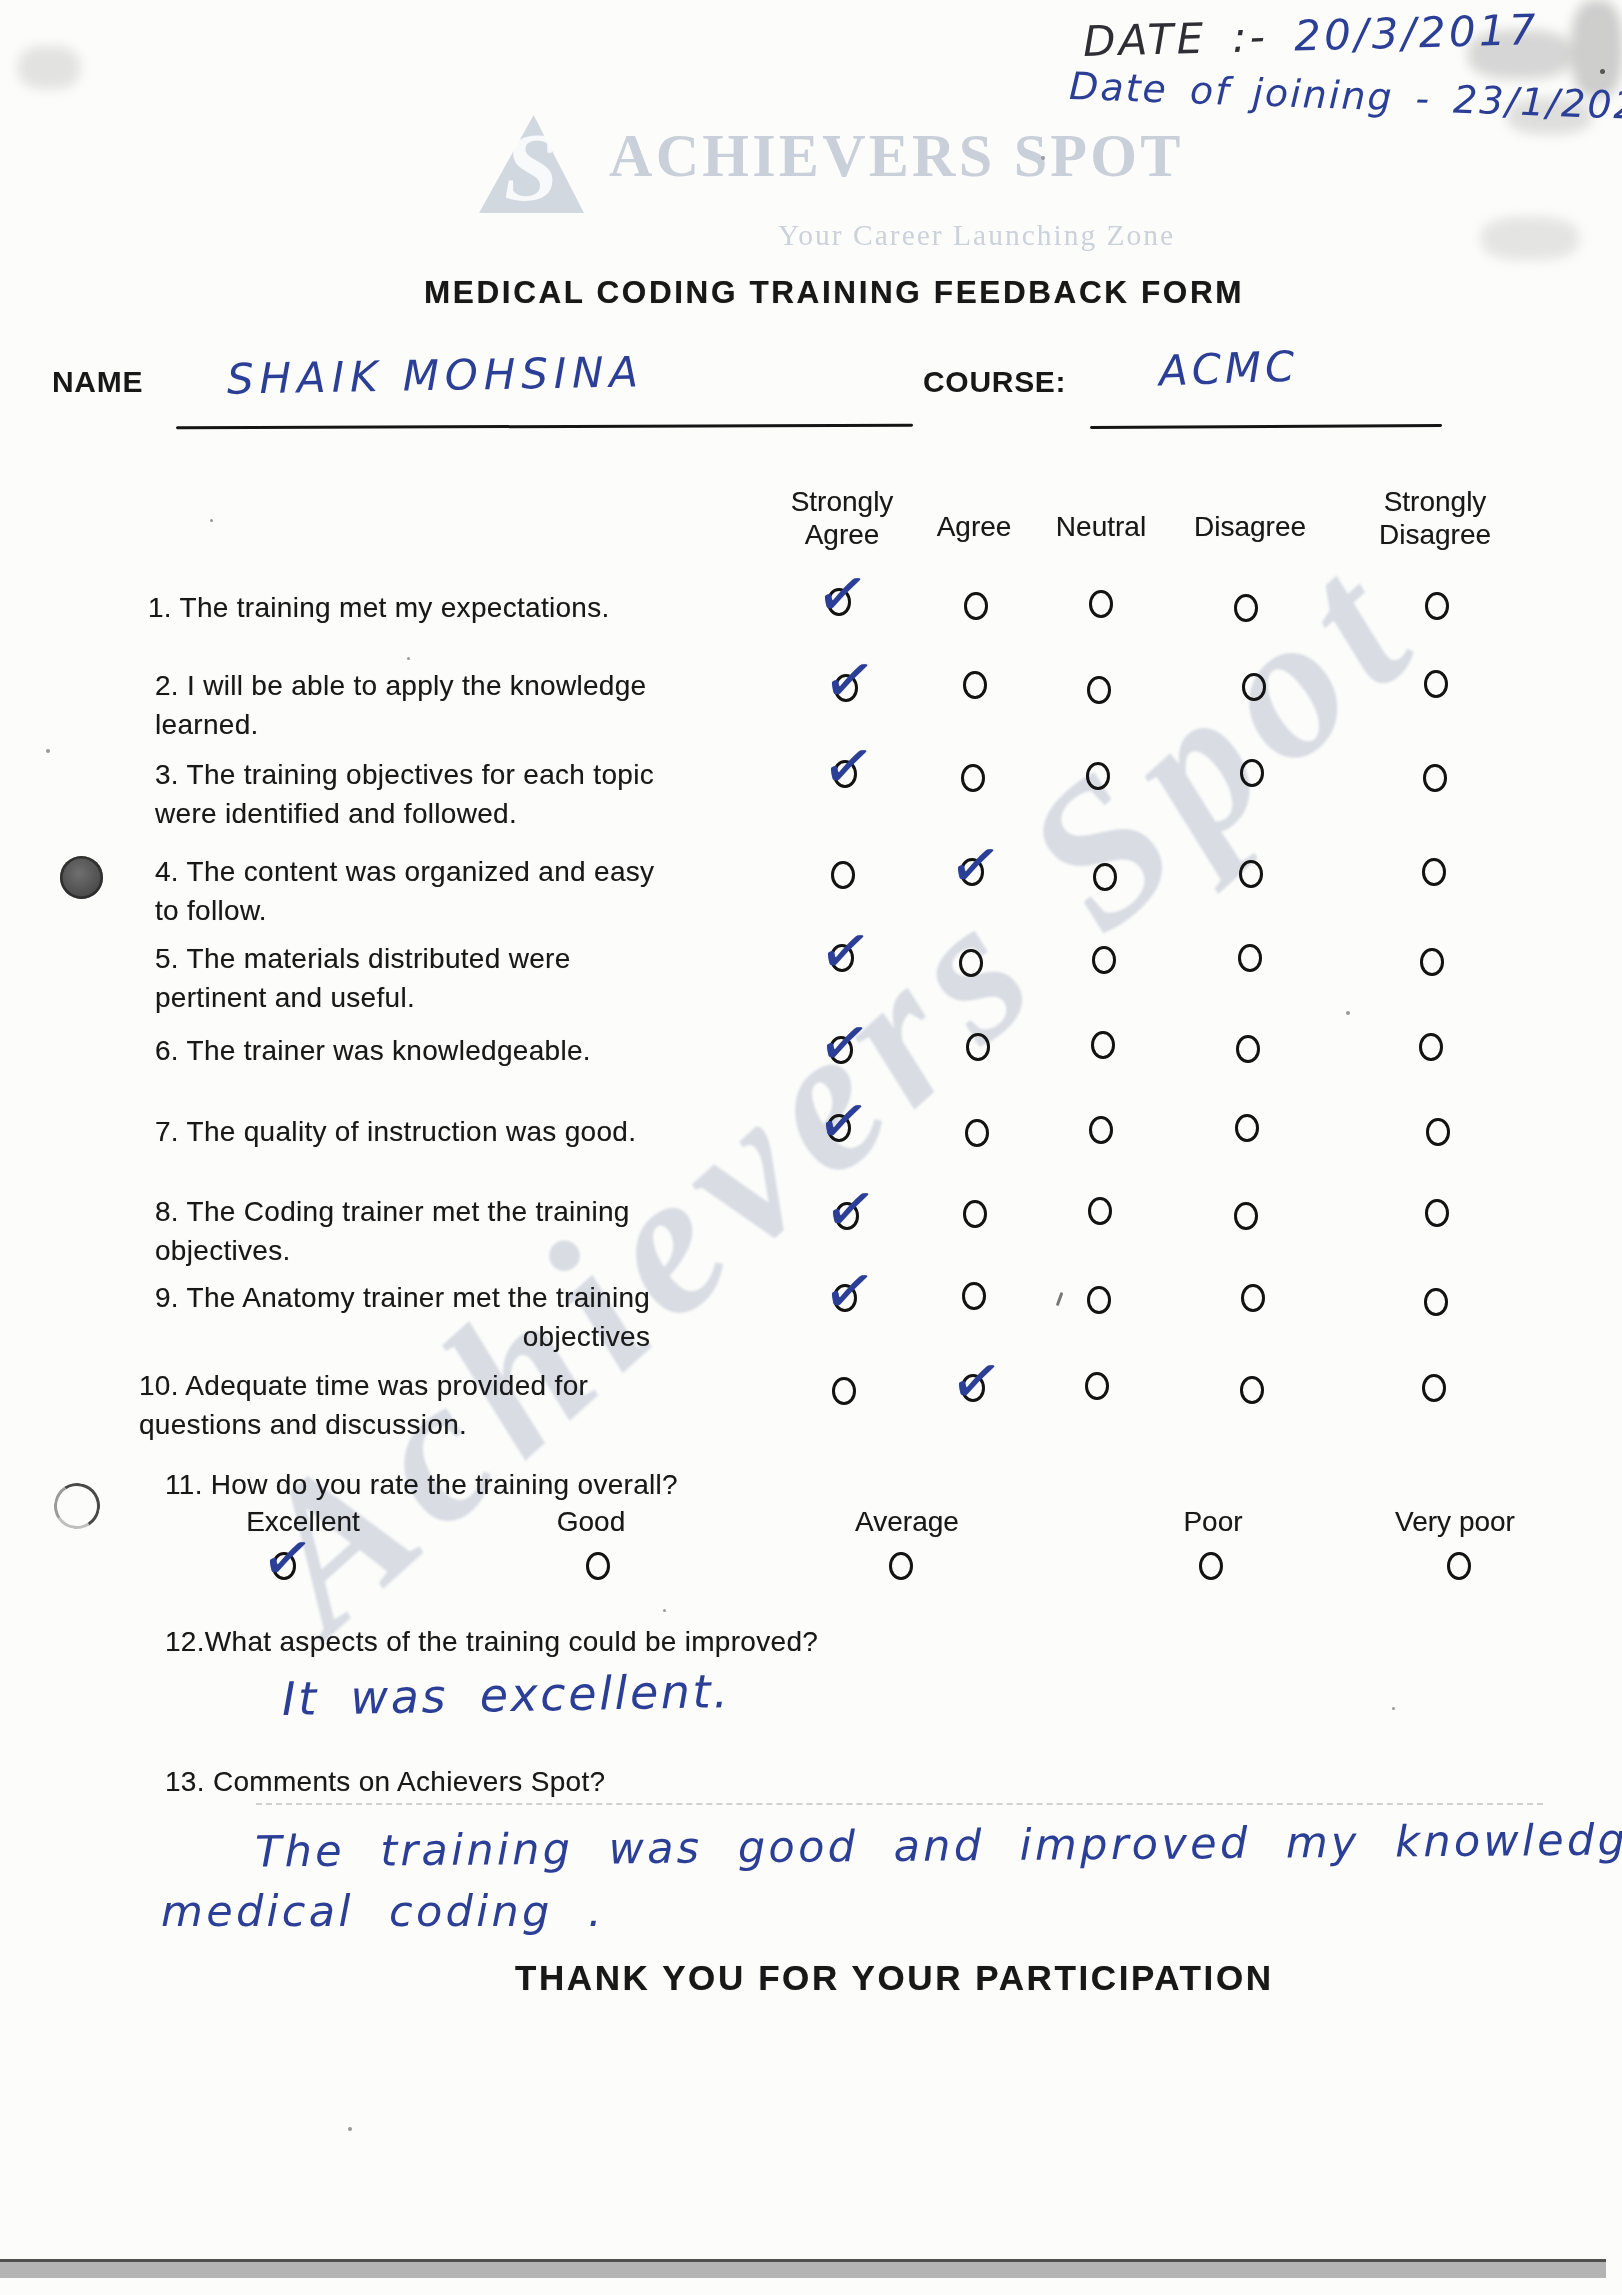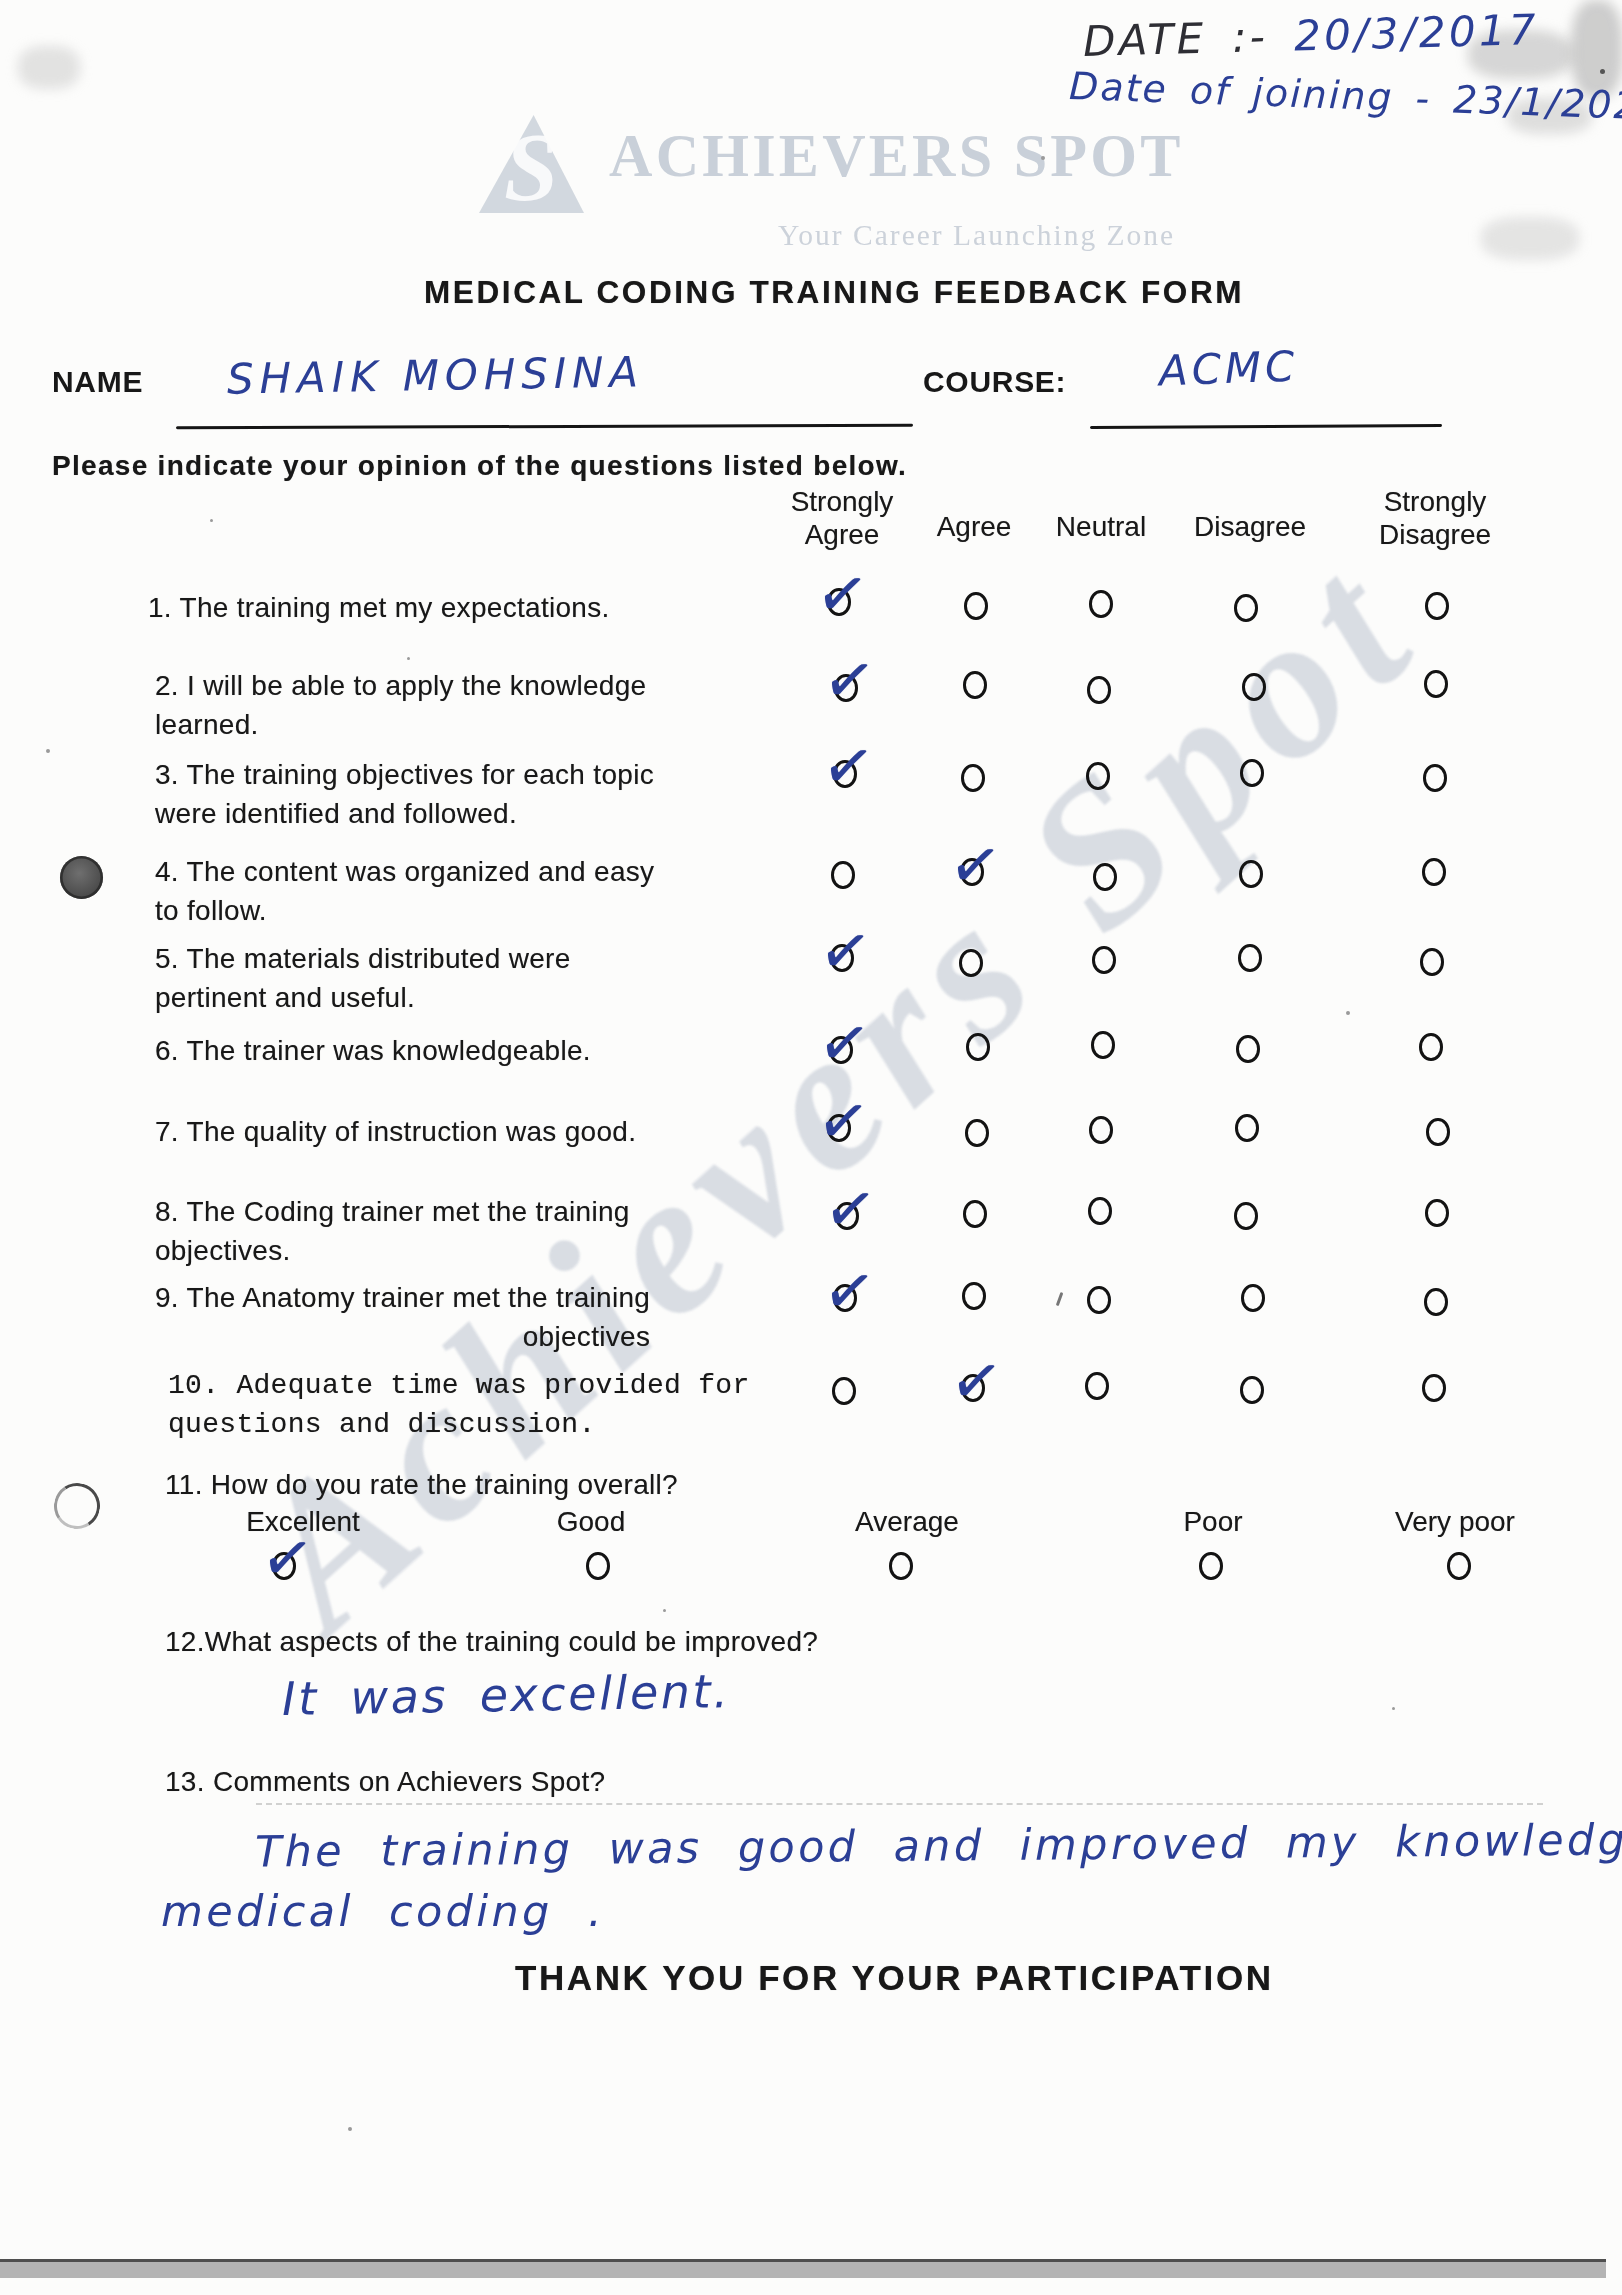--- a/index.html
+++ b/index.html
@@ -122,21 +122,20 @@
 
   <div class="title">MEDICAL CODING TRAINING FEEDBACK FORM</div>
 
   <div class="field-label" style="left:52px;top:365px;">NAME</div>
   <div class="rule" style="left:176px;top:425px;width:737px;transform:rotate(-0.2deg);"></div>
   <div class="name-value hand">SHAIK MOHSINA</div>
   <div class="field-label" style="left:923px;top:365px;">COURSE:</div>
   <div class="rule" style="left:1090px;top:425px;width:352px;transform:rotate(-0.3deg);"></div>
   <div class="course-value hand">ACMC</div>
 
-  <div class="instruction">Please indicate your opinion of the questions listed below.</div>
 
   <div id="grid">
       <div class="col-head" style="left: 842px; top: 485px;">
         <div>Strongly</div>
         <div>Agree</div>
       </div>
       <div class="col-head" style="left: 974px; top: 510px;">
         <div>Agree</div>
       </div>
       <div class="col-head" style="left: 1101px; top: 510px;">
@@ -229,21 +228,21 @@
       <div class="q-text" style="left: 155px; top: 1278px; text-align: right;">
         <div>9. The Anatomy trainer met the training</div>
         <div>objectives</div>
       </div>
       <div class="circle" style="left: 833px; top: 1284px;"></div>
       <div class="check" style="left: 823px; top: 1255px;">✓</div>
       <div class="circle" style="left: 962px; top: 1282px;"></div>
       <div class="circle" style="left: 1087px; top: 1286px;"></div>
       <div class="circle" style="left: 1241px; top: 1284px;"></div>
       <div class="circle" style="left: 1424px; top: 1288px;"></div>
-      <div class="q-text" style="left: 168px; top: 1366px; font-family: Liberation Mono, monospace;">
+      <div class="q-text" style="left: 139px; top: 1366px;">
         <div>10. Adequate time was provided for</div>
         <div>questions and discussion.</div>
       </div>
       <div class="circle" style="left: 832px; top: 1377px;"></div>
       <div class="circle" style="left: 961px; top: 1374px;"></div>
       <div class="check" style="left: 950px; top: 1345px;">✓</div>
       <div class="circle" style="left: 1085px; top: 1372px;"></div>
       <div class="circle" style="left: 1240px; top: 1376px;"></div>
       <div class="circle" style="left: 1422px; top: 1374px;"></div>
     </div>

